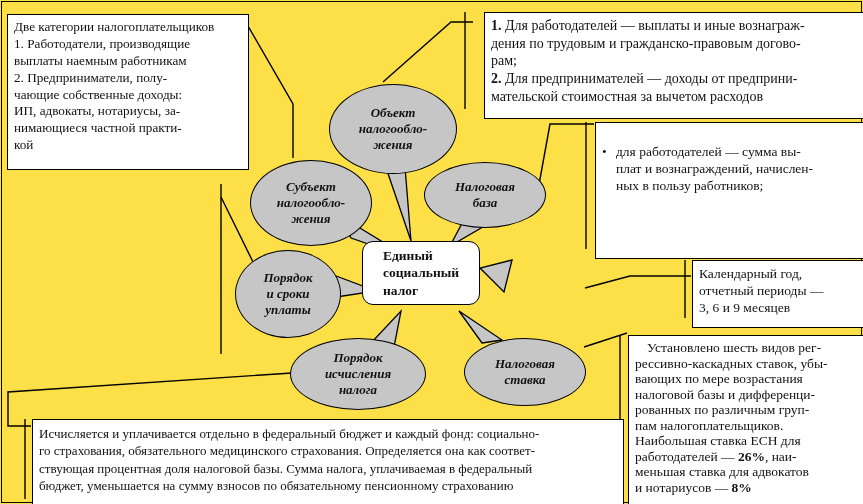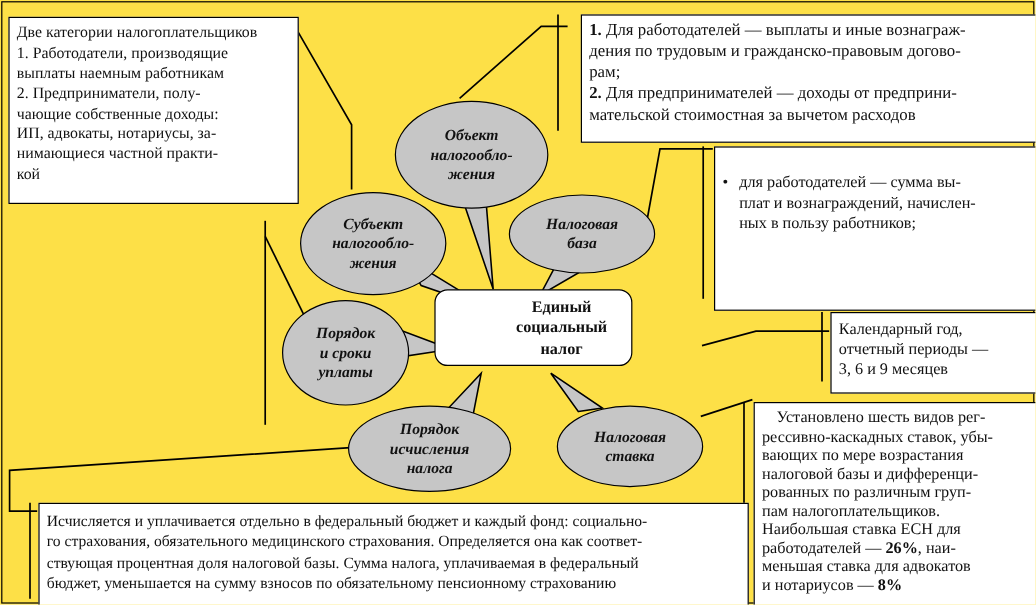--- a/index.html
+++ b/index.html
@@ -21,21 +21,21 @@
     position:absolute;z-index:3;border:1.6px solid #000;border-radius:50%;
     background:var(--bubble-fill,#c6c6c6);
     display:flex;align-items:center;justify-content:center;text-align:center;
   }
   .bubble-label{
     white-space:pre-line;font-style:italic;font-weight:bold;
     font-size:13px;line-height:1.22;
   }
   .center-node{
     position:absolute;z-index:3;background:#fff;border:1.8px solid #000;border-radius:11px;
-    display:flex;align-items:center;justify-content:center;text-align:center;padding-left:47px;
+    display:flex;align-items:center;justify-content:center;
   }
   .center-label{white-space:pre-line;font-weight:bold;font-size:13.5px;line-height:1.3;}
   
   #box-categories{left:7px;top:14px;width:228px;height:146px;font-size:13.2px;line-height:1.28;}
   #box-object{left:484px;top:12px;width:373px;height:97px;font-size:14px;line-height:1.26;}
   #box-base{left:595px;top:122px;width:261px;height:127px;line-height:1.25;}
   #box-period{left:692px;top:260px;width:164px;height:58px;line-height:1.26;}
   #box-rate{left:628px;top:335px;width:228px;height:163px;line-height:1.15;text-indent:12px;}
   #box-subject{left:7px;top:184px;width:206px;height:170px;line-height:1.23;}
   #box-calc{left:32px;top:419px;width:578px;height:80px;font-size:13px;line-height:1.33;padding:5px 6px;}

